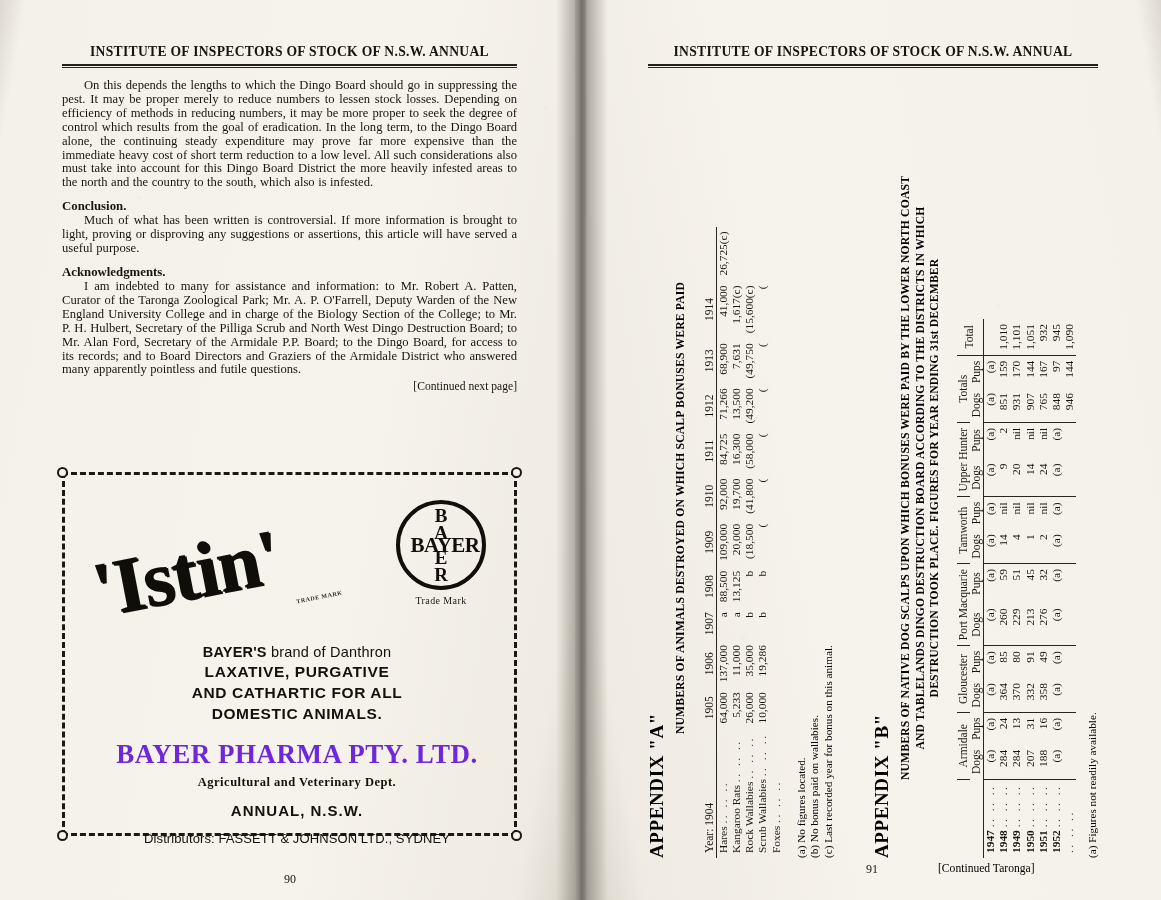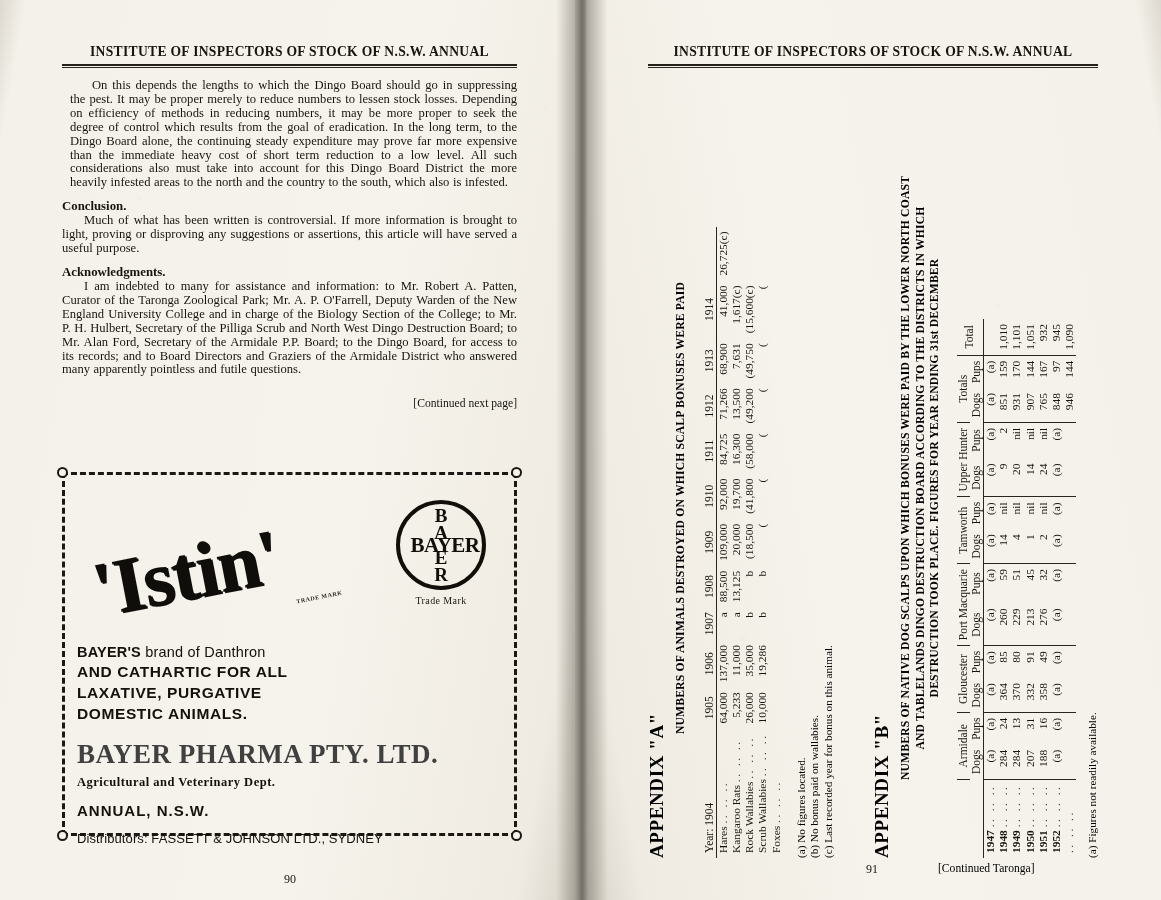--- a/index.html
+++ b/index.html
@@ -22,23 +22,23 @@
       radial-gradient(circle at 86% 34%,rgba(0,0,0,.04) 0 2px,transparent 3px),
       radial-gradient(circle at 47% 12%,rgba(0,0,0,.03) 0 2px,transparent 3px);}
 
   
   #left-content{position:absolute;left:62px;top:44px;width:455px;color:#17150f;}
   .run-head{font-weight:bold;font-size:13.6px;letter-spacing:.3px;text-align:center;white-space:nowrap;}
   .rule{height:2px;background:#24201a;margin-top:4px;}
   .rule.thin{height:1px;background:#2a261f;margin-top:1px;}
   p.body{font-size:12.6px;line-height:13.9px;text-align:justify;margin:0;
     text-indent:22px;-webkit-hyphens:none;hyphens:none;word-spacing:.4px;}
-  p.body.first{margin-top:11px;margin-left:8px;}
+  p.body.first{margin-top:11px;}
   h4.sec{font-size:12.8px;font-weight:bold;margin:9px 0 0 0;}
-  .contd{font-size:11.6px;text-align:right;margin-top:20px;}
+  .contd{font-size:11.6px;text-align:right;margin-top:3px;}
 
   
   #advert{position:absolute;left:62px;top:472px;width:455px;height:364px;}
   #advert .dashed{position:absolute;inset:0;border:3px dashed #1c1914;}
   #advert .corner{position:absolute;width:7px;height:7px;border:2px solid #1c1914;border-radius:50%;background:#f6f3ec;}
   .c-tl{left:-5px;top:-5px;} .c-tr{right:-5px;top:-5px;}
   .c-bl{left:-5px;bottom:-5px;} .c-br{right:-5px;bottom:-5px;}
   #istin{position:absolute;left:26px;top:26px;width:290px;height:140px;}
   #istin .word{position:absolute;left:4px;top:30px;transform:rotate(-11deg);
     font-family:"Liberation Serif",serif;font-weight:bold;font-size:78px;
@@ -48,27 +48,27 @@
   #bayer-logo{position:absolute;right:30px;top:28px;width:92px;text-align:center;}
   .bcircle{position:relative;width:82px;height:82px;border-radius:50%;
     border:4px solid #120f0a;margin:0 auto;}
   .bh{position:absolute;left:0;right:0;top:50%;transform:translateY(-50%);
     font-weight:bold;font-size:21px;letter-spacing:-.5px;color:#120f0a;line-height:1;margin-left:8px;}
   .bv{position:absolute;left:50%;transform:translateX(-50%);font-weight:bold;
     font-size:19px;color:#120f0a;line-height:17px;}
   .bv.t{top:3px;} .bv.b{bottom:3px;}
   .bv span{display:block;}
   .tmark{font-size:10px;margin-top:5px;letter-spacing:.4px;color:#1c1914;font-family:"Liberation Serif",serif;}
-  #ad-copy{position:absolute;left:15px;right:0;top:172px;text-align:left;
+  #ad-copy{position:absolute;left:15px;right:0;top:172px;text-align:center;
     font-family:"Liberation Sans",sans-serif;color:#13110c;}
   .ad-l1{font-size:14.5px;letter-spacing:.2px;}
   .ad-l1 b{font-weight:bold;}
   .ad-big{font-size:15.5px;font-weight:bold;letter-spacing:.6px;line-height:19px;margin-top:2px;}
   .ad-firm{font-family:"Liberation Serif",serif;font-weight:bold;font-size:27px;
-    letter-spacing:.5px;margin-top:16px;color:#404040;}
+    letter-spacing:.5px;margin-top:16px;color:#6d28d9;}
   .ad-dept{font-family:"Liberation Serif",serif;font-weight:bold;font-size:12.5px;
     letter-spacing:.5px;margin-top:5px;}
   .ad-city{font-family:"Liberation Sans",sans-serif;font-weight:bold;font-size:15px;
     letter-spacing:1px;margin-top:12px;}
   .ad-dist{font-family:"Liberation Sans",sans-serif;font-size:13px;margin-top:12px;letter-spacing:.1px;}
 
   .folio{position:absolute;font-size:12px;color:#17150f;}
 
   
   #right-content{position:absolute;left:648px;top:44px;width:450px;color:#17150f;}
@@ -140,22 +140,22 @@
         <div class="bv b">
             <span>E</span>
             <span>R</span>
           </div>
       </div>
       <div class="tmark">Trade Mark</div>
     </div>
 
     <div id="ad-copy">
       <div class="ad-l1"><b>BAYER'S</b><span> brand of Danthron</span></div>
+      <div class="ad-big">LAXATIVE, PURGATIVE</div>
       <div class="ad-big">AND CATHARTIC FOR ALL</div>
-      <div class="ad-big">LAXATIVE, PURGATIVE</div>
       <div class="ad-big">DOMESTIC ANIMALS.</div>
       <div class="ad-firm">BAYER PHARMA PTY. LTD.</div>
       <div class="ad-dept">Agricultural and Veterinary Dept.</div>
       <div class="ad-city">ANNUAL, N.S.W.</div>
       <div class="ad-dist">Distributors: FASSETT &amp; JOHNSON LTD., SYDNEY</div>
     </div>
   </div>
 
   <div class="folio" style="left:284px;top:872px;">90</div>
 

